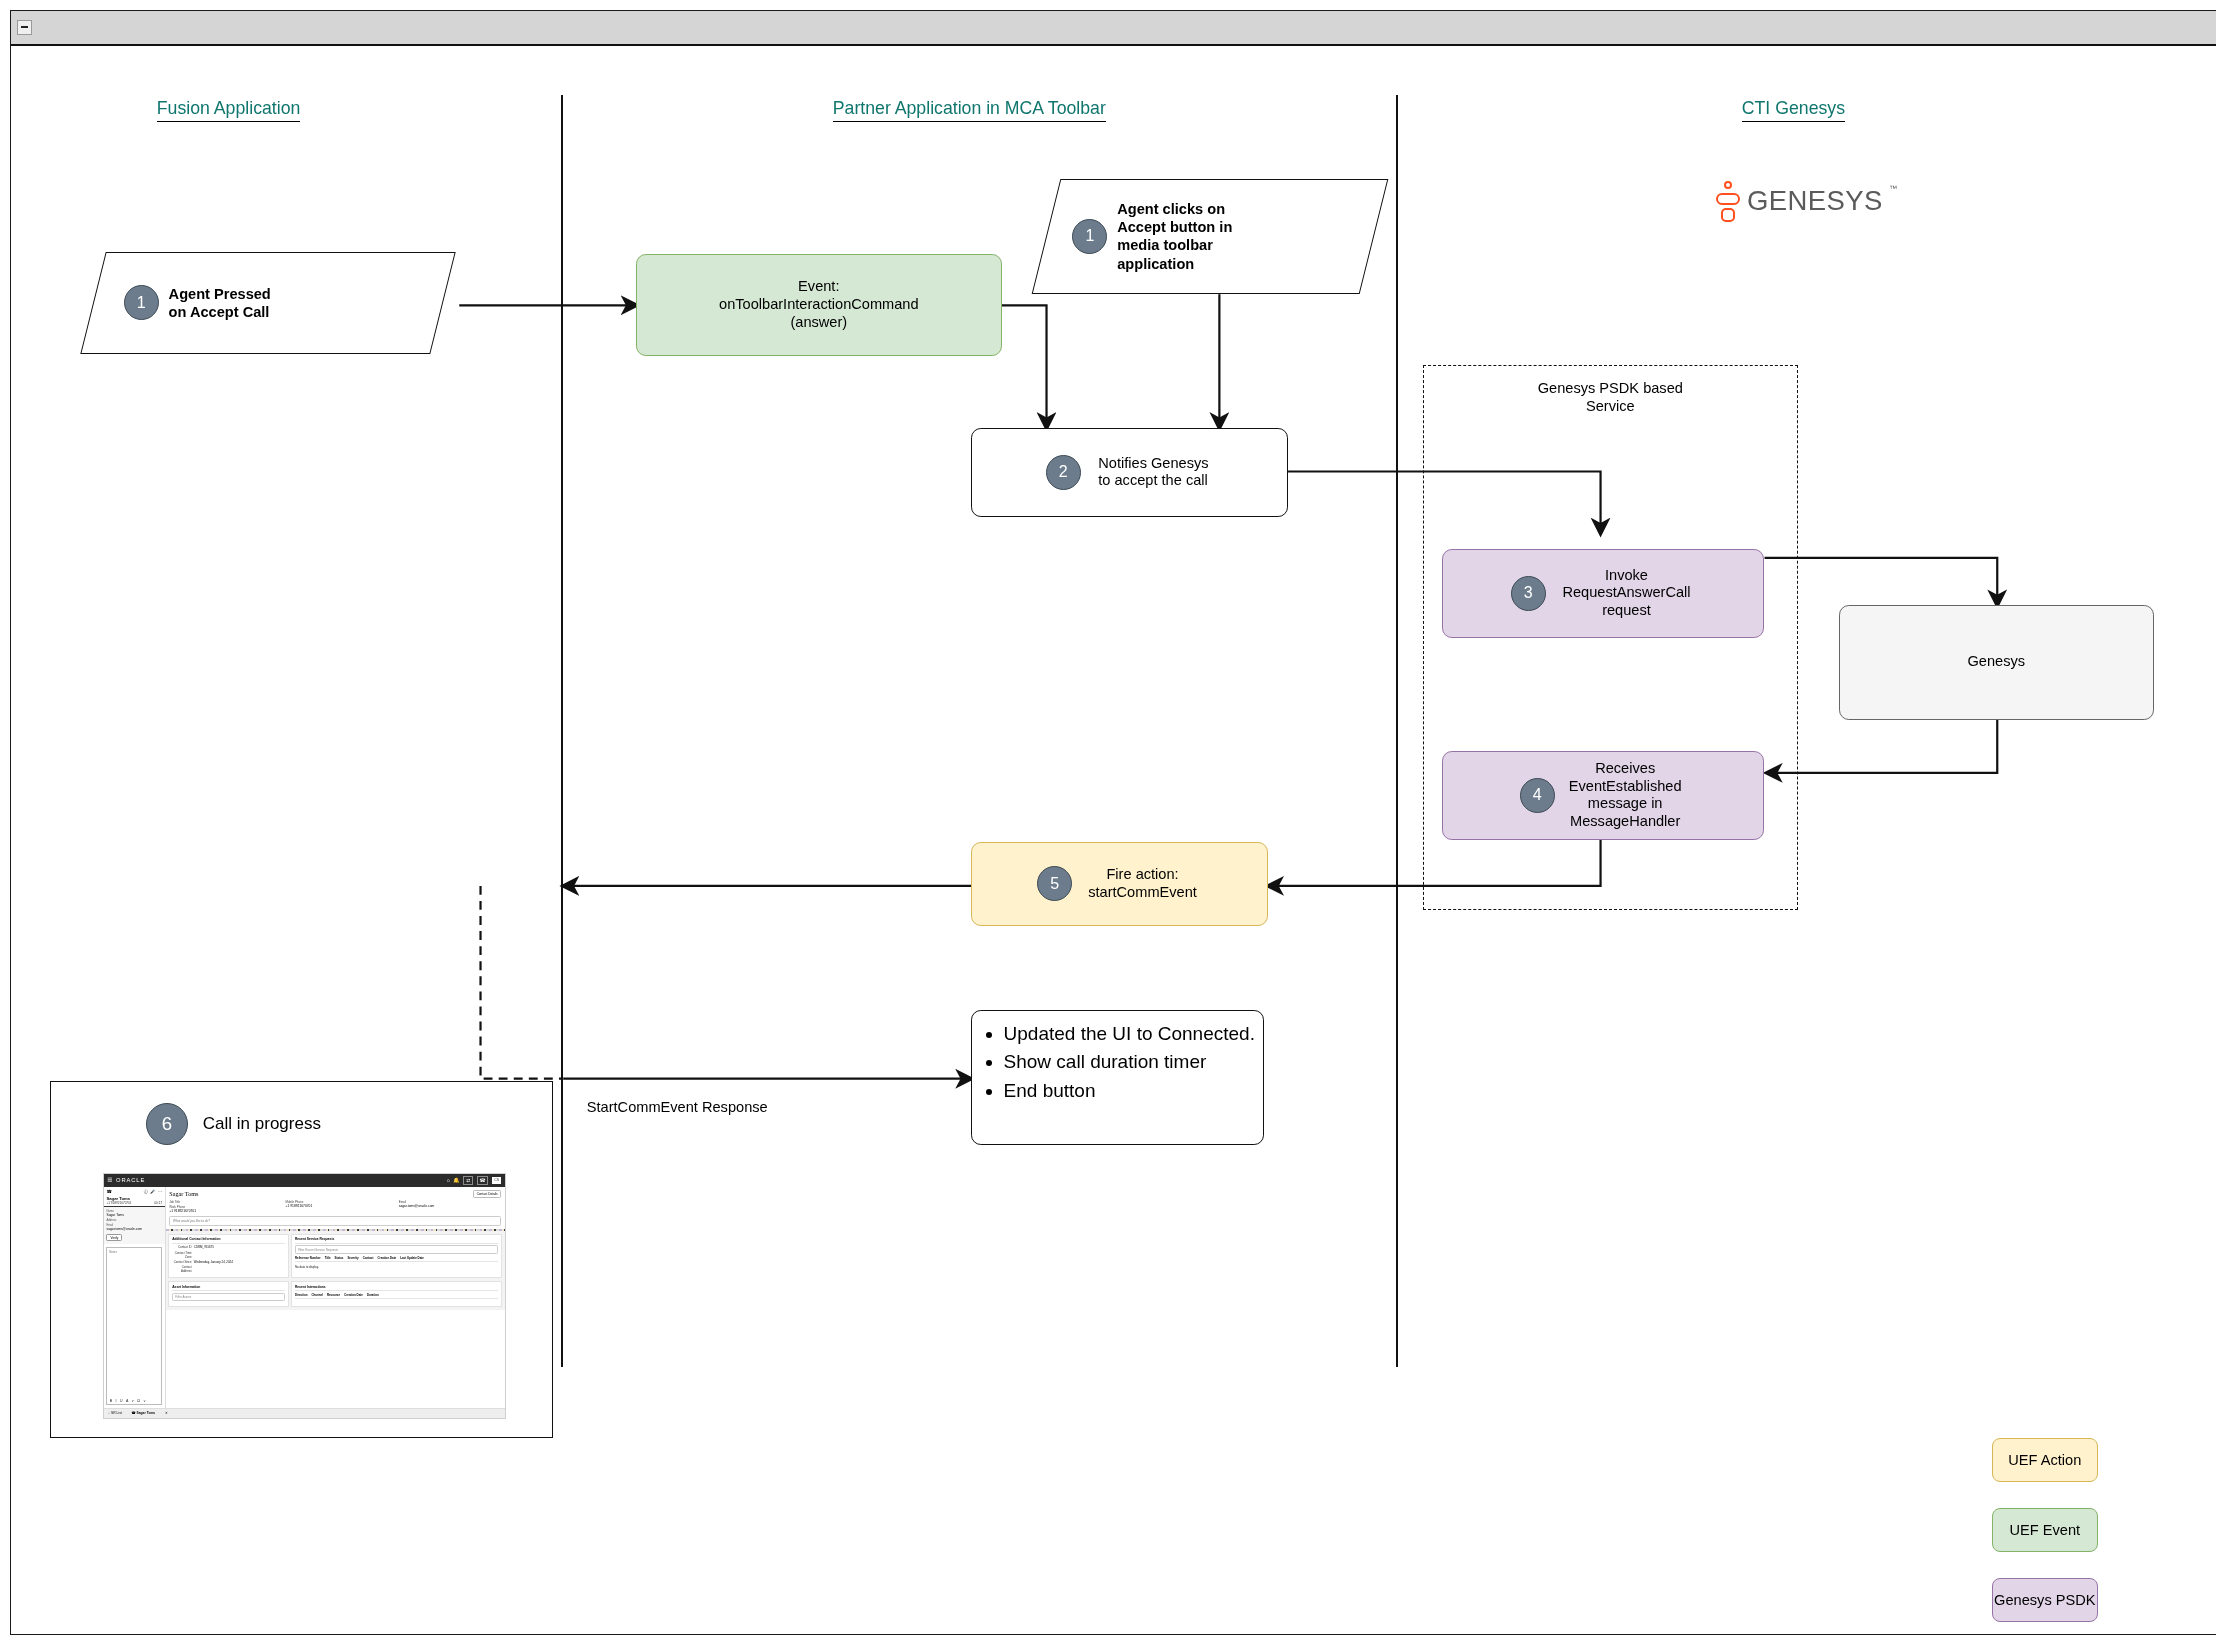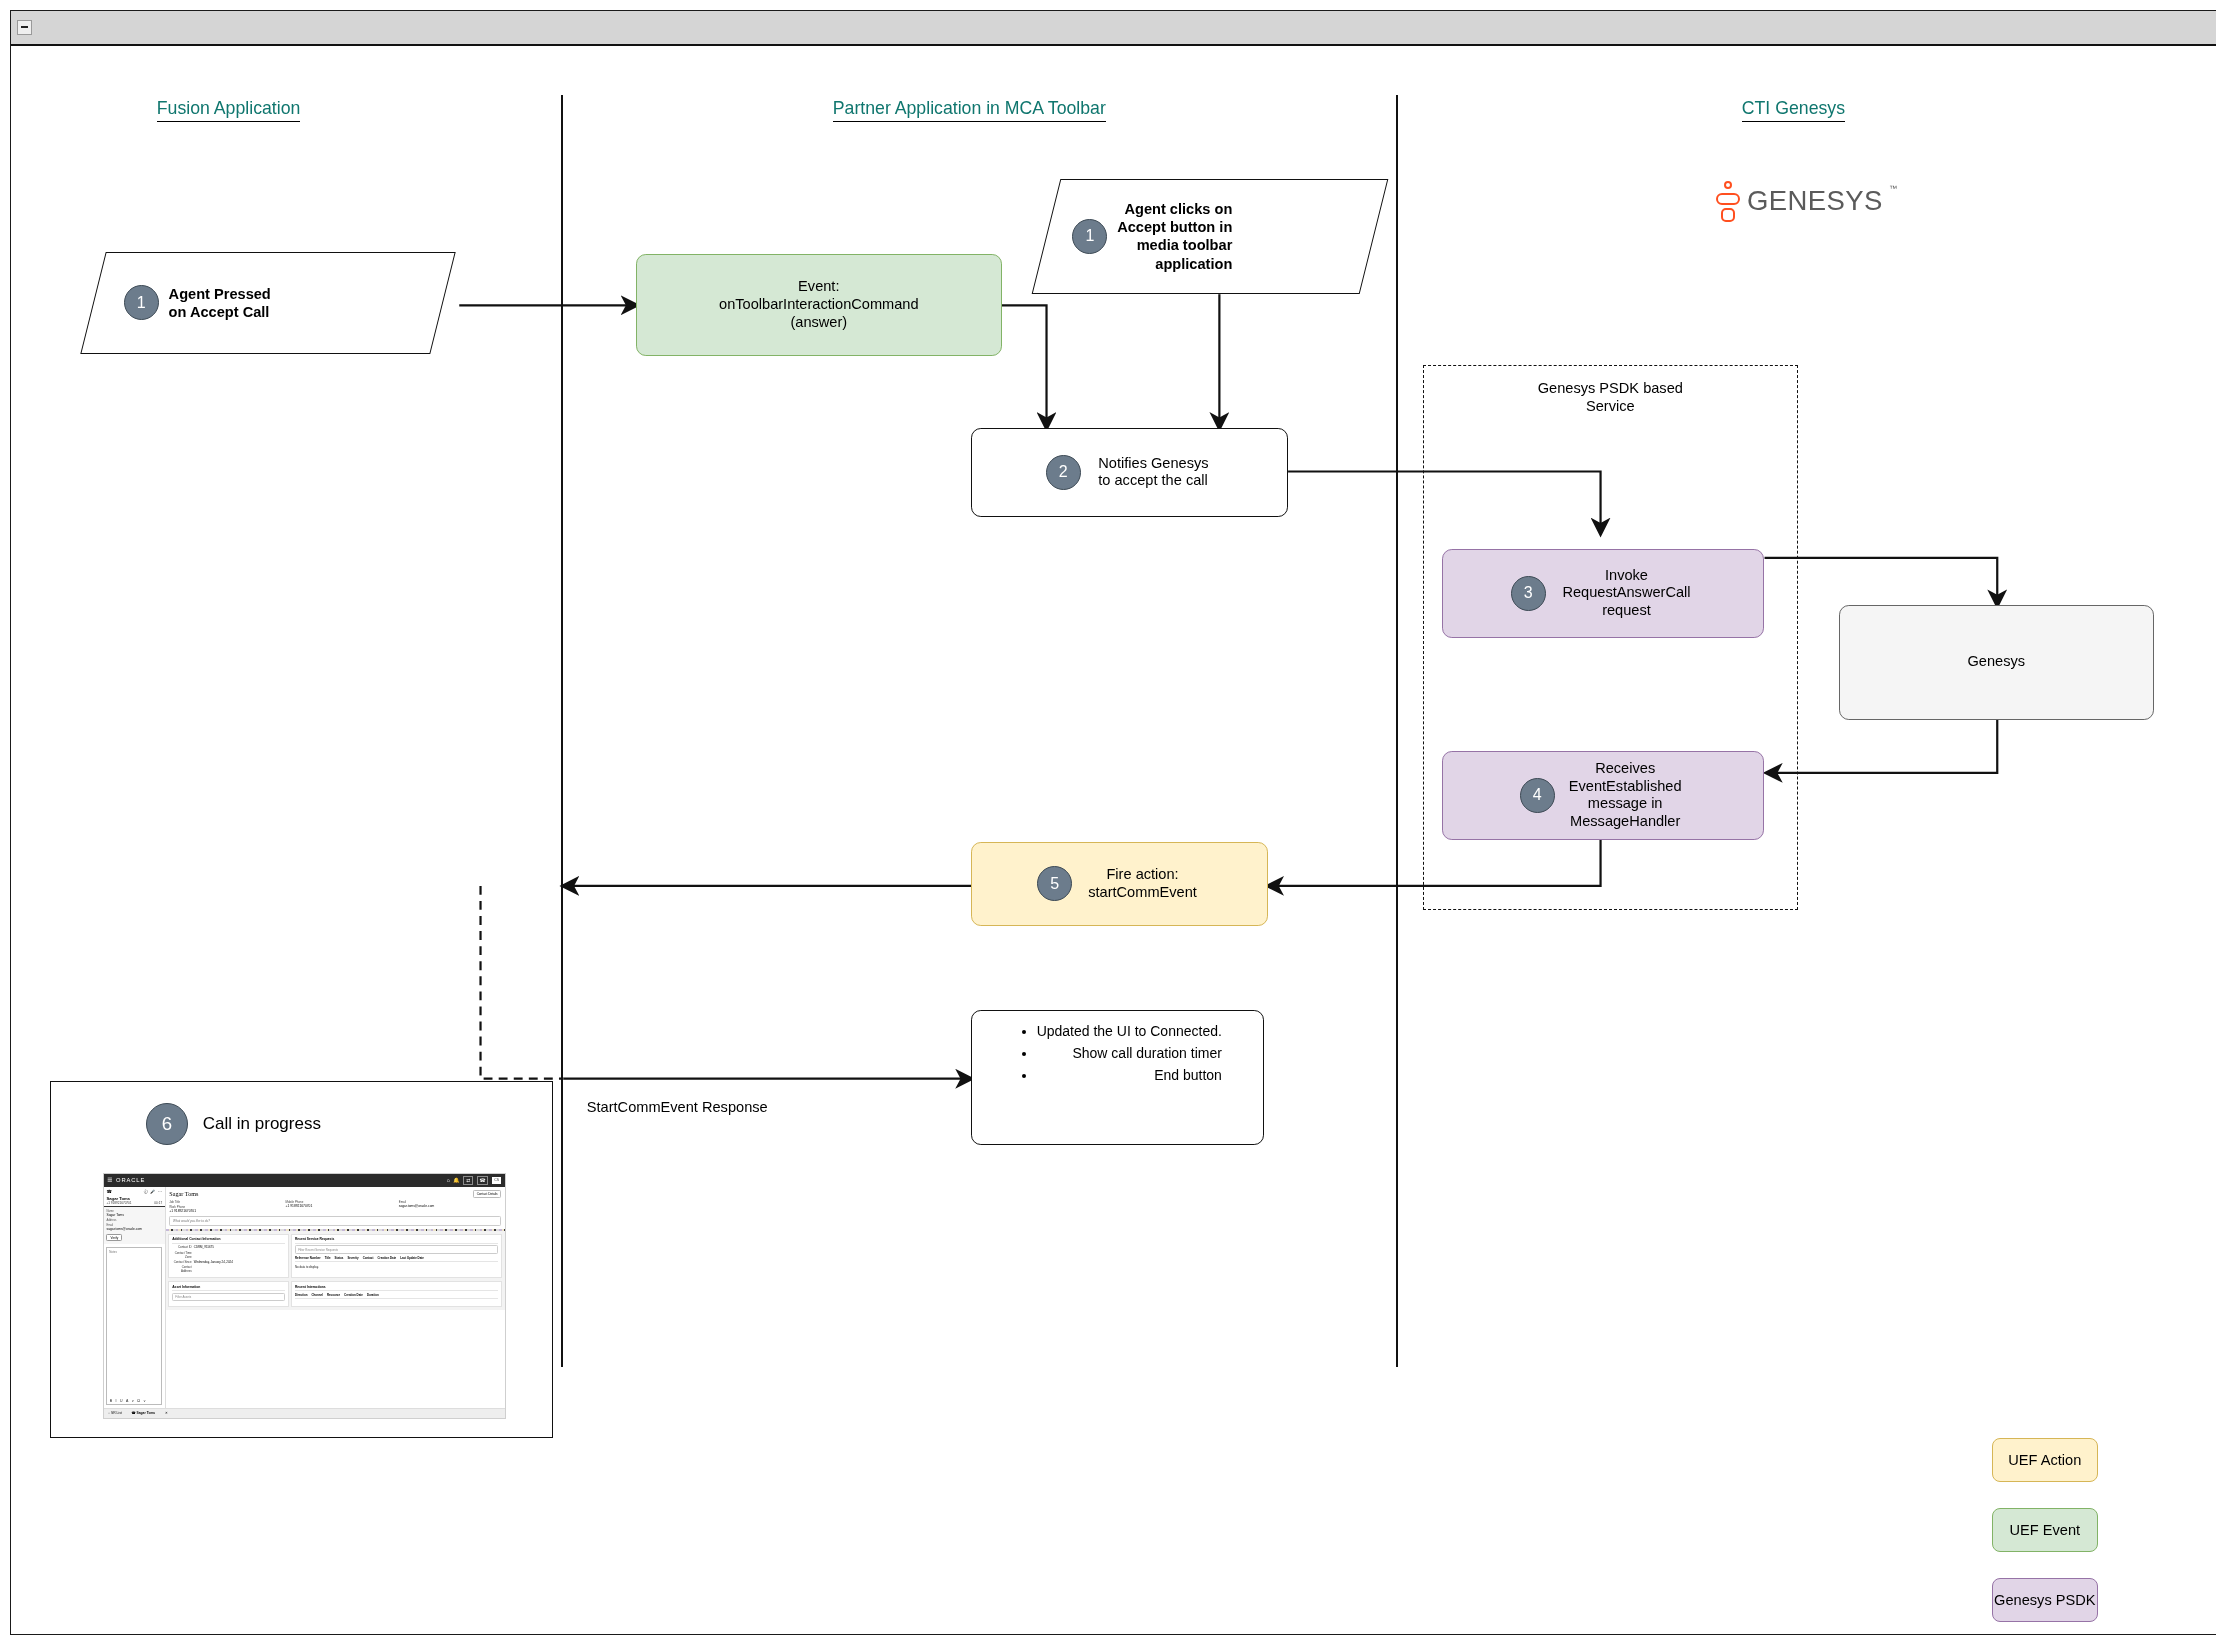--- a/index.html
+++ b/index.html
@@ -84,21 +84,21 @@
   }
   .dashgroup .gtitle {
     position:absolute; left:0; right:0; top:13.3px; text-align:center;
     font-size:14.6px; line-height:1.25;
   }
 
   
   svg.wires { position:absolute; left:0; top:0; width:100%; height:100%; overflow:visible; }
 
   
-  .bullets { text-align:right; font-size:14px; line-height:1.3; padding-left:8.9px; }
+  .bullets { text-align:left; font-size:19px; line-height:1.3; padding-left:8.9px; }
   .bullets li { margin-bottom:3.5px; list-style:disc; margin-left:15px; }
 
   
   .edge-label { position:absolute; font-size:14.6px; color:#000; white-space:nowrap; }
 
   
   .genesys-logo { position:absolute; display:flex; align-items:center; gap:6.2px; }
   .gmark { position:relative; width:26px; height:41px; }
   .gmark .d1 { position:absolute; left:8.9px; top:0;  width:8.4px; height:8.4px;
                border:2.2px solid #ff4f1f; border-radius:50%; }
@@ -247,21 +247,21 @@
       <div class="inner">
         <div class="badge">1</div>
         <div class="txt">Agent Pressed<br>on Accept Call</div>
       </div>
     </div>
 
     <div class="para" style="left:1035px; top:133px; width:328px; height:115px;">
       <div class="skew"></div>
       <div class="inner" style="padding-left:26.6px;">
         <div class="badge">1</div>
-        <div class="txt" style="text-align:right;">
+        <div class="txt" style="text-align:left;">
           Agent clicks on<br>Accept button in<br>media toolbar<br>application
         </div>
       </div>
     </div>
 
     <div class="node rbox green" style="left:625px; top:208px; width:366px; height:102px;">
       <div class="txt">
         Event:<br>onToolbarInteractionCommand<br>(answer)
       </div>
     </div>

